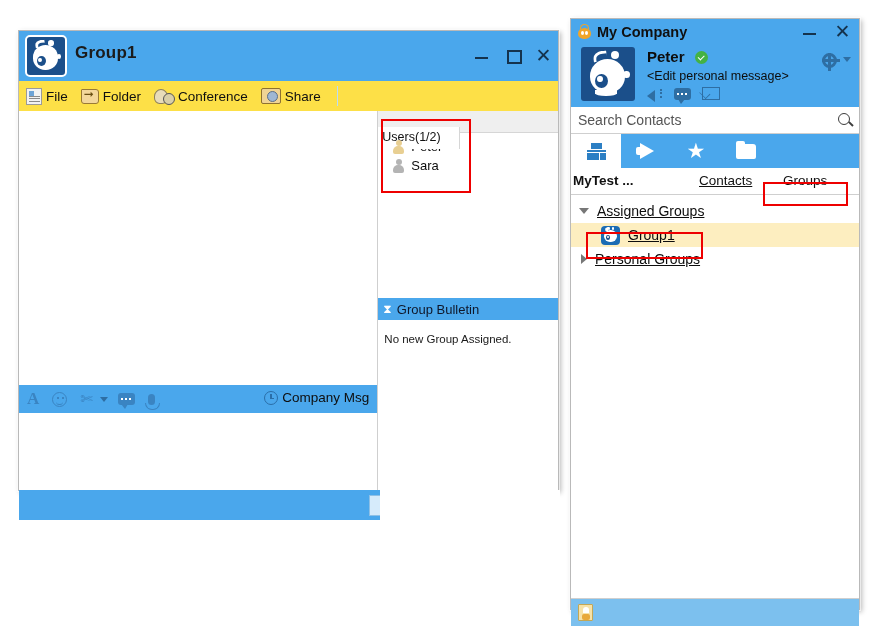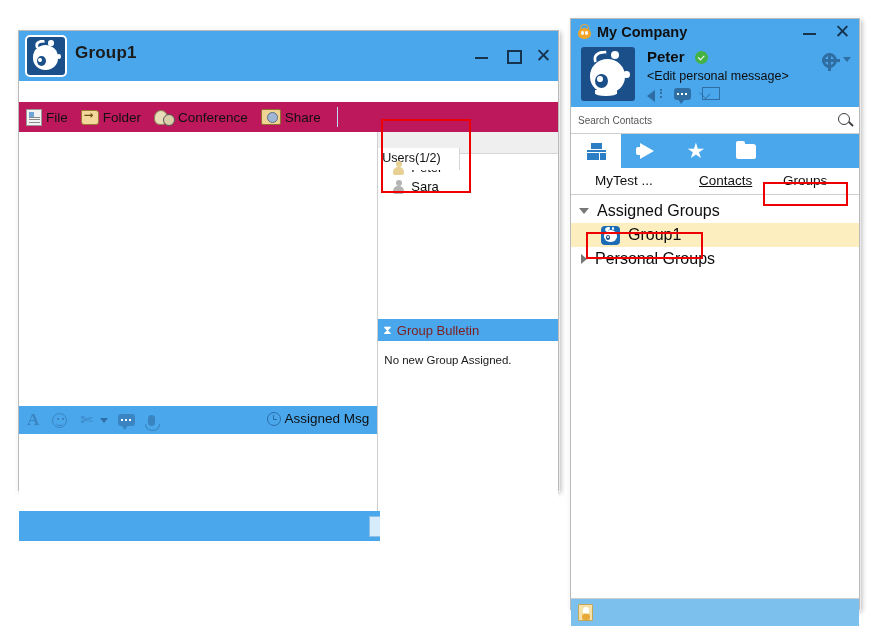--- a/index.html
+++ b/index.html
@@ -36,22 +36,22 @@
     font-size: 17px; font-weight: bold; color: #1b1b1b;
     letter-spacing: .2px;
   }
   .winbtns { position: absolute; right: 6px; top: 16px; display: flex; gap: 14px; align-items: center; }
   .wb { width: 17px; height: 17px; position: relative; cursor: default; }
   .wb-min::after { content: ""; position: absolute; left: 2px; top: 10px; width: 13px; height: 2px; background: #15334d; }
   .wb-max::after { content: ""; position: absolute; left: 3px; top: 3px; width: 11px; height: 10px; border: 2px solid #15334d; }
   .wb-close { font-size: 19px; line-height: 17px; color: #15334d; text-align: center; font-family: "DejaVu Sans", sans-serif; }
 
   .chat-toolbar {
-    position: relative; height: 30px; background: #be185d;
-    display: flex; align-items: center; padding-left: 7px; margin-top: 21px;
+    position: relative; height: 30px; background: #fde047;
+    display: flex; align-items: center; padding-left: 7px;
   }
   .tb-item { display: flex; align-items: center; gap: 4px; margin-right: 13px; cursor: default; }
   .tb-item span.lbl { font-size: 13.5px; color: #101010; }
   .tb-sep { width: 1px; height: 20px; background: #bcdcf5; margin-left: 3px; }
 
   
   .ic { display: inline-block; position: relative; }
   .ic-file { width: 16px; height: 17px; background: #f2f2f2; border: 1px solid #9a9a9a; }
   .ic-file::before { content: ""; position: absolute; left: 2px; top: 2px; width: 5px; height: 5px; background: #6ea4d6; }
   .ic-file::after {
@@ -123,21 +123,21 @@
   .user-ic::before { content: ""; position: absolute; left: 3.5px; top: 0; width: 6px; height: 6px; border-radius: 50%; }
   .user-ic::after { content: ""; position: absolute; left: 1px; top: 6px; width: 11px; height: 8px; border-radius: 5px 5px 2px 2px; }
   .user-on::before, .user-on::after { background: #e8cf92; }
   .user-off::before, .user-off::after { background: #b4b4b4; }
   .user-name { font-size: 13px; color: #0d0d0d; }
 
   .bulletin-hdr {
     height: 22px; background: #4aa7ec; display: flex; align-items: center; gap: 5px; padding-left: 5px;
   }
   .hourglass { font-size: 12px; color: #ffffff; font-family: "DejaVu Sans", sans-serif; }
-  .bulletin-hdr .lbl { font-size: 13px; color: #7f1d1d; }
+  .bulletin-hdr .lbl { font-size: 13px; color: #0f172a; }
   .bulletin-body { flex: 1; background: #ffffff; padding: 9px 0 0 6px; }
   .bulletin-body .txt { font-size: 11.5px; color: #1a1a1a; }
 
   .chat-footer {
     height: 30px; background: #4aa7ec; display: flex; align-items: center;
     justify-content: flex-end; position: relative;
   }
   .btn {
     height: 21px; background: #d6ebfb; border: 1px solid #8ec0e6;
     font-size: 13px; color: #101010; display: flex; align-items: center; justify-content: center;
@@ -209,21 +209,21 @@
   .act-bubble i { position: absolute; left: 3px; top: 5px; width: 2px; height: 2px; background: #fff; box-shadow: 4px 0 0 #fff, 8px 0 0 #fff; }
   .act-mail { width: 18px; height: 13px; border: 1.7px solid #2e6ea3; }
   .act-mail::after {
     content: ""; position: absolute; left: 1px; top: 0px; width: 10px; height: 10px;
     border-right: 1.7px solid #2e6ea3; border-bottom: 1.7px solid #2e6ea3;
     transform: rotate(45deg) scale(.82,.6); transform-origin: top left;
   }
 
   .ct-search { height: 27px; background: #ffffff; border-bottom: 1px solid #cfcfcf; position: relative; display: flex; align-items: center; }
   .ct-search input {
-    border: none; outline: none; font-size: 10px; color: #3a3a3a;
+    border: none; outline: none; font-size: 14px; color: #3a3a3a;
     padding-left: 7px; width: 240px; background: transparent;
     font-family: "Liberation Sans", sans-serif;
   }
   .ct-search input::placeholder { color: #555; }
   .srch-ic { position: absolute; right: 9px; top: 6px; width: 12px; height: 12px; border: 1.6px solid #3d3d3d; border-radius: 50%; }
   .srch-ic::after { content: ""; position: absolute; left: 9px; top: 9px; width: 6px; height: 1.7px; background: #3d3d3d; transform: rotate(45deg); }
 
   .ct-tabicons { height: 34px; background: #4aa7ec; display: flex; }
   .ticon { width: 50px; height: 34px; display: flex; align-items: center; justify-content: center; cursor: default; position: relative; }
   .ticon.active { background: #ffffff; }
@@ -240,30 +240,30 @@
     content: ""; position: absolute; left: 4px; top: 0; width: 0; height: 0;
     border-top: 8px solid transparent; border-bottom: 8px solid transparent; border-left: 14px solid #ffffff;
   }
   .megaphone::after { content: ""; position: absolute; left: 0px; top: 4px; width: 5px; height: 8px; background: #ffffff; border-radius: 2px 0 0 2px; }
   .star { font-size: 21px; color: #ffffff; line-height: 21px; font-family: "DejaVu Sans", sans-serif; }
   .foldertab { width: 20px; height: 15px; background: #ffffff; border-radius: 1px 3px 2px 2px; position: relative; }
   .foldertab::before { content: ""; position: absolute; left: 0; top: -3px; width: 9px; height: 4px; background: #ffffff; border-radius: 2px 2px 0 0; }
 
   .ct-tablabels { height: 27px; background: #ffffff; border-bottom: 1px solid #cfcfcf; position: relative; }
   .tlabel { position: absolute; top: 5px; font-size: 13.5px; color: #111; cursor: default; }
-  .tlabel.l1 { left: 24px; }
+  .tlabel.l1 { left: 2px; font-weight: bold; }
   .tlabel.l2 { left: 128px; text-decoration: underline; }
   .tlabel.l3 { left: 212px; }
 
   .ct-tree { height: 403px; background: #ffffff; padding-top: 4px; }
   .tree-row { height: 24px; display: flex; align-items: center; padding-left: 8px; cursor: default; }
   .tree-row.sel { background: #fdeec0; }
   .arrow-d { width: 0; height: 0; border-left: 5px solid transparent; border-right: 5px solid transparent; border-top: 6px solid #777; margin-right: 8px; }
   .arrow-r { width: 0; height: 0; border-top: 5px solid transparent; border-bottom: 5px solid transparent; border-left: 6px solid #777; margin-right: 8px; margin-left: 2px; }
-  .tree-lbl { font-size: 16px; color: #0d0d0d; }
+  .tree-lbl { font-size: 14px; color: #0d0d0d; text-decoration: underline; }
   .grp-ic { width: 19px; height: 19px; background: #1b6cb5; border-radius: 4px; position: relative; margin-left: 22px; margin-right: 8px; overflow: hidden; }
 
   .ct-statusbar { height: 28px; background: #7cc0ee; border-top: 1px solid #cfcfcf; display: flex; align-items: center; padding-left: 7px; }
   .note-ic { width: 15px; height: 17px; background: #f6e2a8; border: 1px solid #c3a755; border-radius: 1px; position: relative; }
   .note-ic::before { content: ""; position: absolute; left: 4px; top: 2px; width: 6px; height: 6px; background: #fff; border-radius: 3px 3px 0 0; }
   .note-ic::after { content: ""; position: absolute; left: 3px; top: 9px; width: 8px; height: 6px; background: #e8a93b; border-radius: 2px; }
 
   
   .mascot { position: absolute; inset: 0; }
   .mascot .head { position: absolute; left: 16%; top: 22%; width: 66%; height: 64%; background: #ffffff; border-radius: 50% 50% 48% 48%; }
@@ -327,21 +327,21 @@
           <span class="fmt-ic fmt-A">A</span>
           <span class="fmt-ic fmt-smiley"></span>
           <span class="fmt-ic fmt-scis">✄</span>
           <span class="fmt-caret"></span>
           <span class="fmt-ic fmt-bubble">
               <i></i>
             </span>
           <span class="fmt-ic fmt-mic"></span>
           <div class="hist">
             <span class="hist-clock"></span>
-            <span class="hist-lbl">Assigned Msg</span>
+            <span class="hist-lbl">Company Msg</span>
           </div>
         </div>
         <div class="input-area" placeholder=""></div>
       </div>
 
       <div class="chat-right">
         <div class="users-tabstrip">
           <div class="users-tab">Users(1/2)</div>
         </div>
         <div class="users-list">

